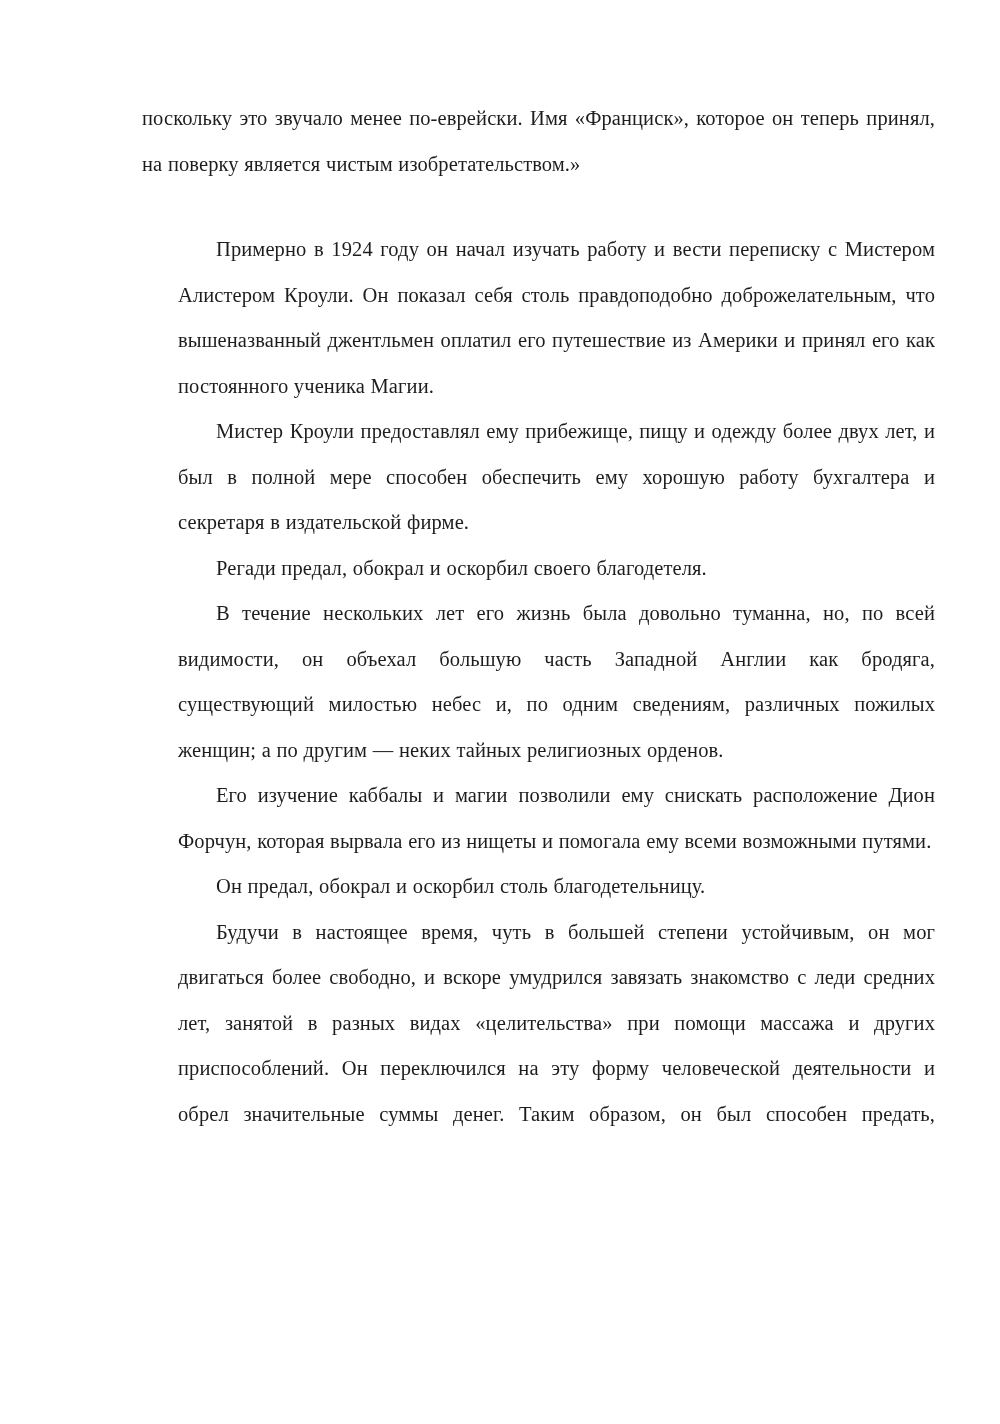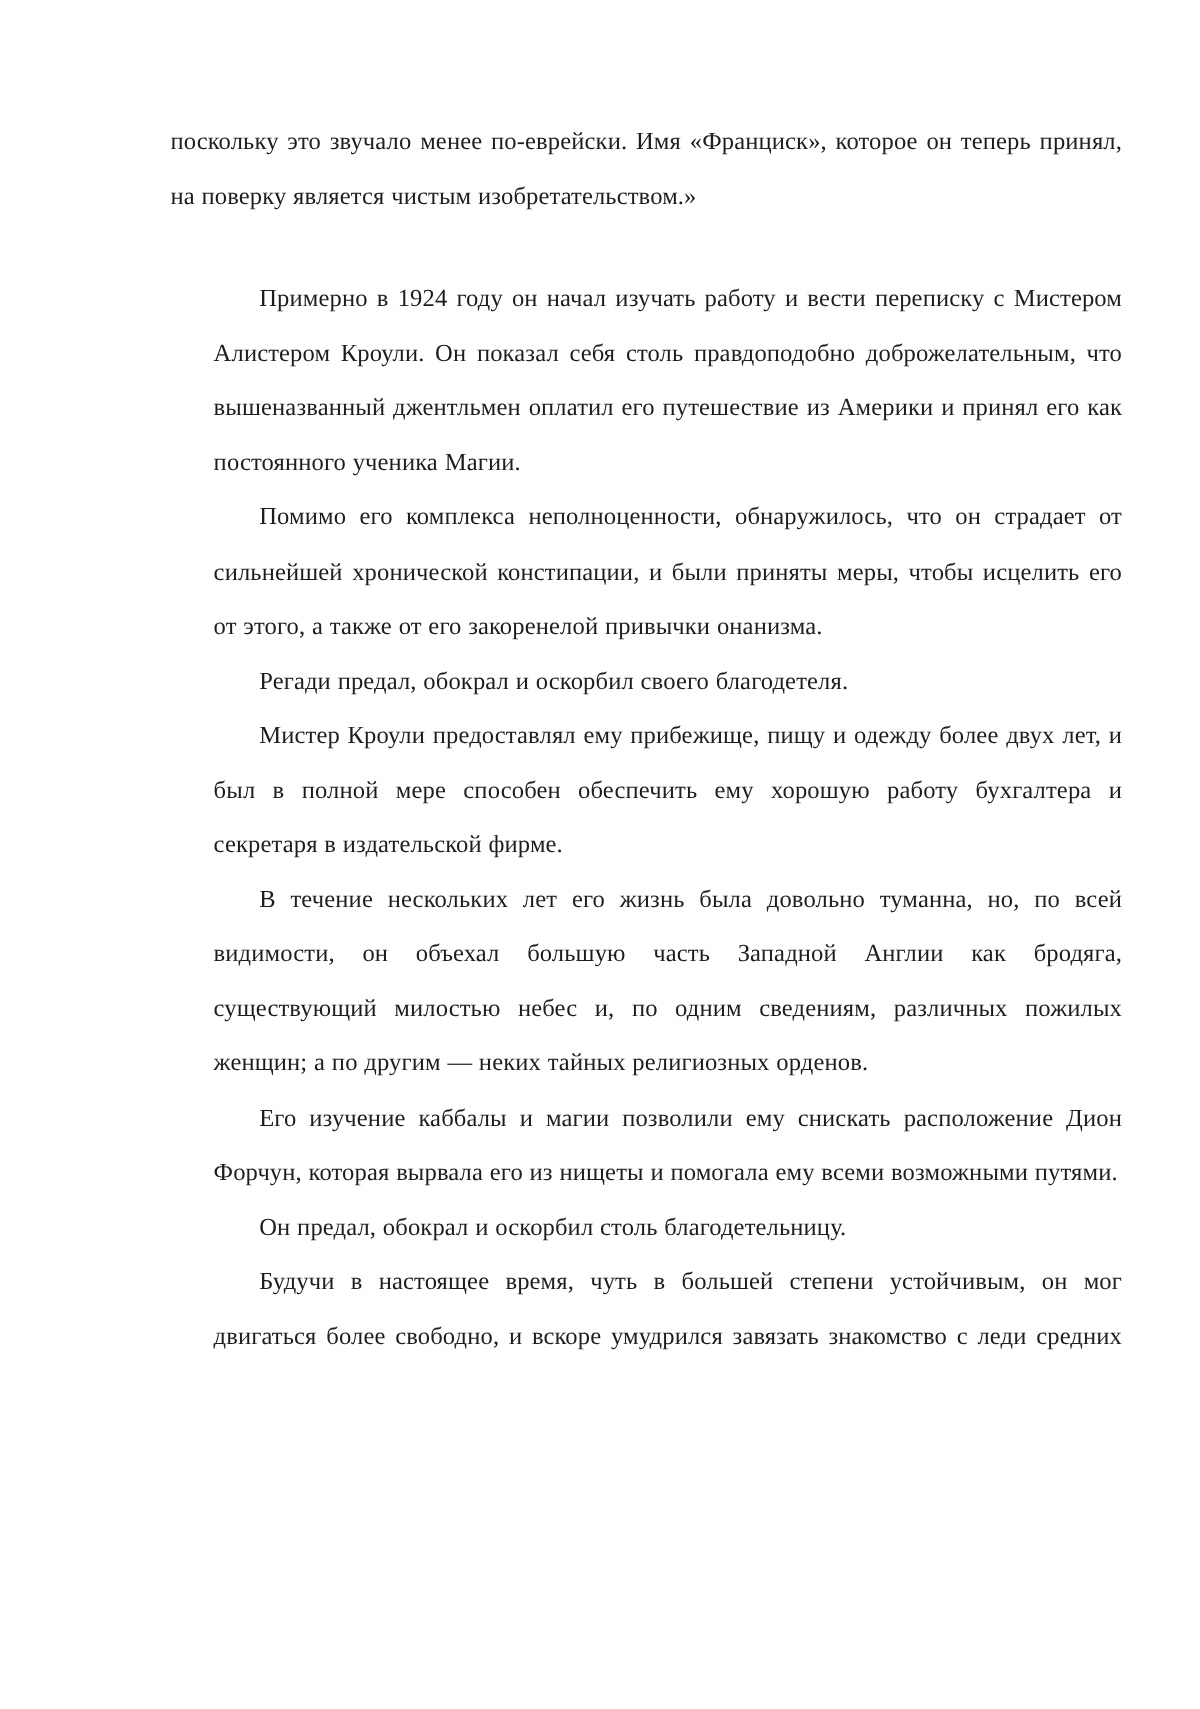--- a/index.html
+++ b/index.html
@@ -80,26 +80,25 @@
     <div class="para-group">
       <p class="para continuation">поскольку это звучало менее по-еврейски. Имя «Франциск», которое он теперь принял, на поверку является чистым изобретательством.»</p>
     </div>
 
     <div class="block-gap"></div>
 
     <div class="para-group">
 
       <p class="para indent">Примерно в 1924 году он начал изучать работу и вести переписку с Мистером Алистером Кроули. Он показал себя столь правдоподобно доброжелательным, что вышеназванный джентльмен оплатил его путешествие из Америки и принял его как постоянного ученика Магии.</p>
 
-      <p class="para indent">Помимо его комплекса неполноценности, обнаружилось, что он страдает от сильнейшей хронической констипации, и были приняты меры, чтобы исцелить его от этого, а также от его закоренелой привычки онанизма.</p>
 
 
+      <p class="para indent">Мистер Кроули предоставлял ему прибежище, пищу и одежду более двух лет, и был в полной мере способен обеспечить ему хорошую работу бухгалтера и секретаря в издательской фирме.</p>
+
       <p class="para indent">Регади предал, обокрал и оскорбил своего благодетеля.</p>
-
-      <p class="para indent">Мистер Кроули предоставлял ему прибежище, пищу и одежду более двух лет, и был в полной мере способен обеспечить ему хорошую работу бухгалтера и секретаря в издательской фирме.</p>
 
       <p class="para indent">В течение нескольких лет его жизнь была довольно туманна, но, по всей видимости, он объехал большую часть Западной Англии как бродяга, существующий милостью небес и,  по одним сведениям, различных пожилых женщин; а по другим — неких тайных религиозных орденов.</p>
 
       <p class="para indent">Его изучение каббалы и магии позволили ему снискать расположение Дион Форчун, которая вырвала его из нищеты и помогала ему всеми возможными путями.</p>
 
       <p class="para indent">Он предал, обокрал и оскорбил столь благодетельницу.</p>
 
       <p class="para indent">Будучи в настоящее время, чуть в большей степени устойчивым, он мог двигаться более свободно, и вскоре умудрился завязать знакомство с леди средних лет, занятой в разных видах «целительства» при помощи массажа и других приспособлений. Он переключился на эту форму человеческой деятельности и обрел значительные суммы денег. Таким образом, он был способен предать, обокрасть и оскорбить свою благодетельницу, снова отправиться в Америку и начать свое собственное медицинское шарлатанство».</p>
 
     </div>

